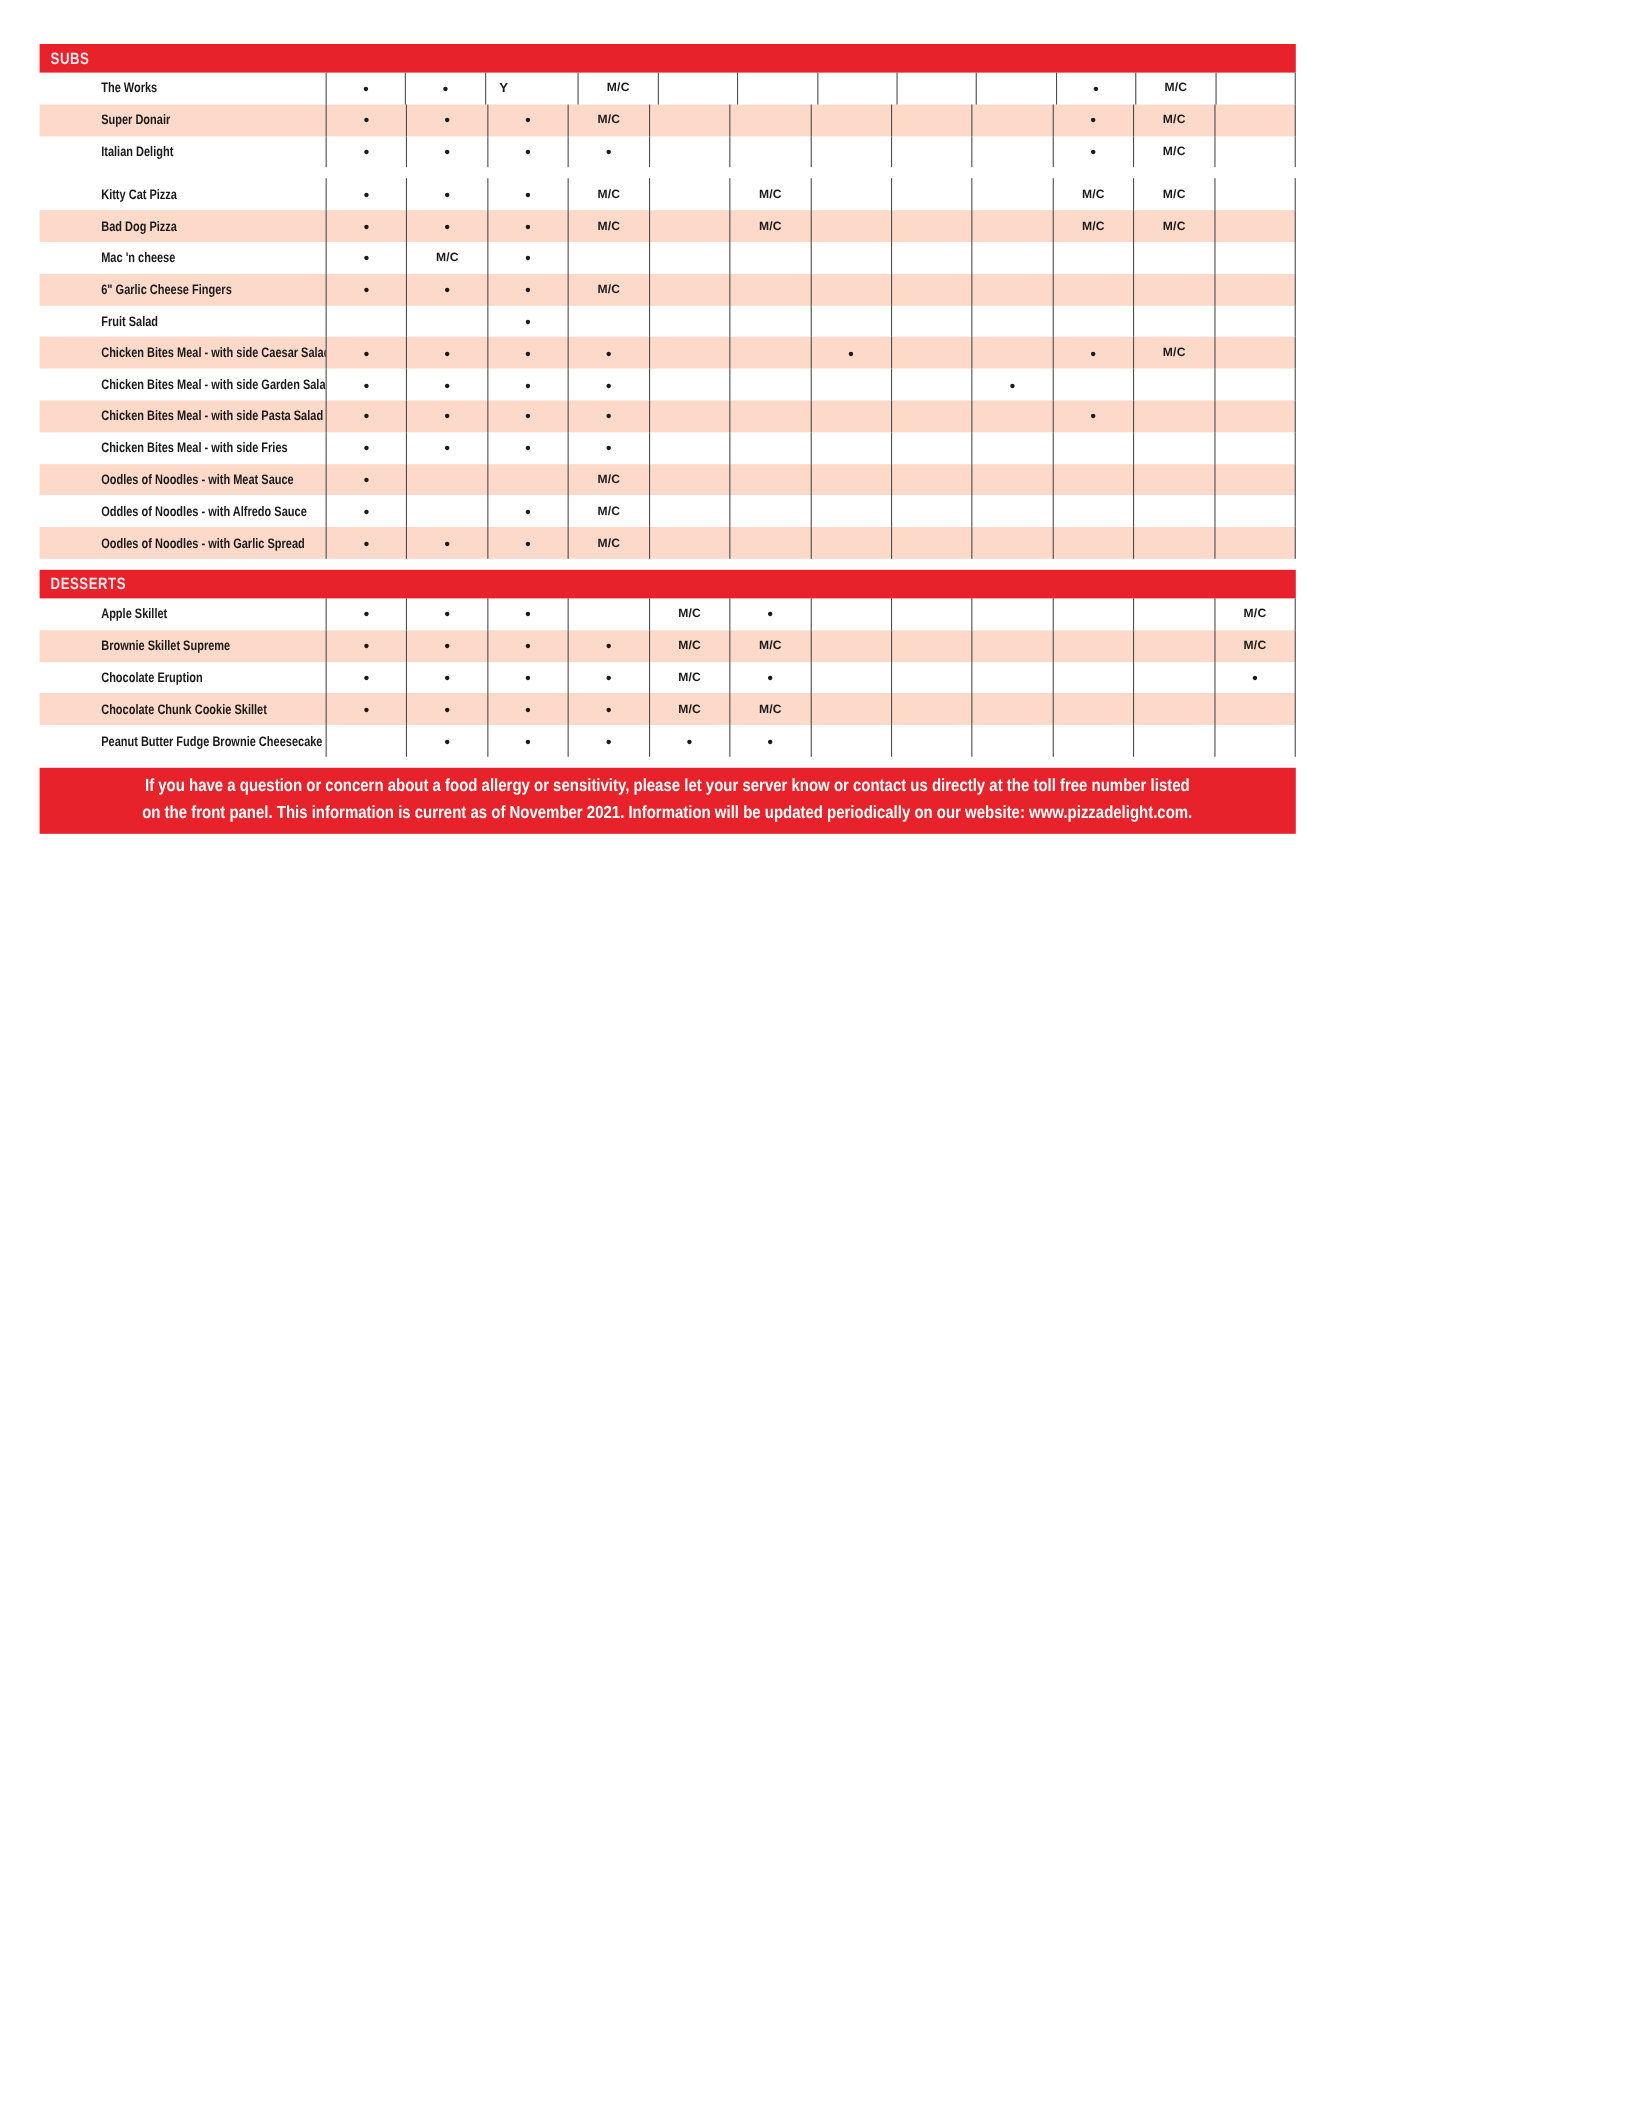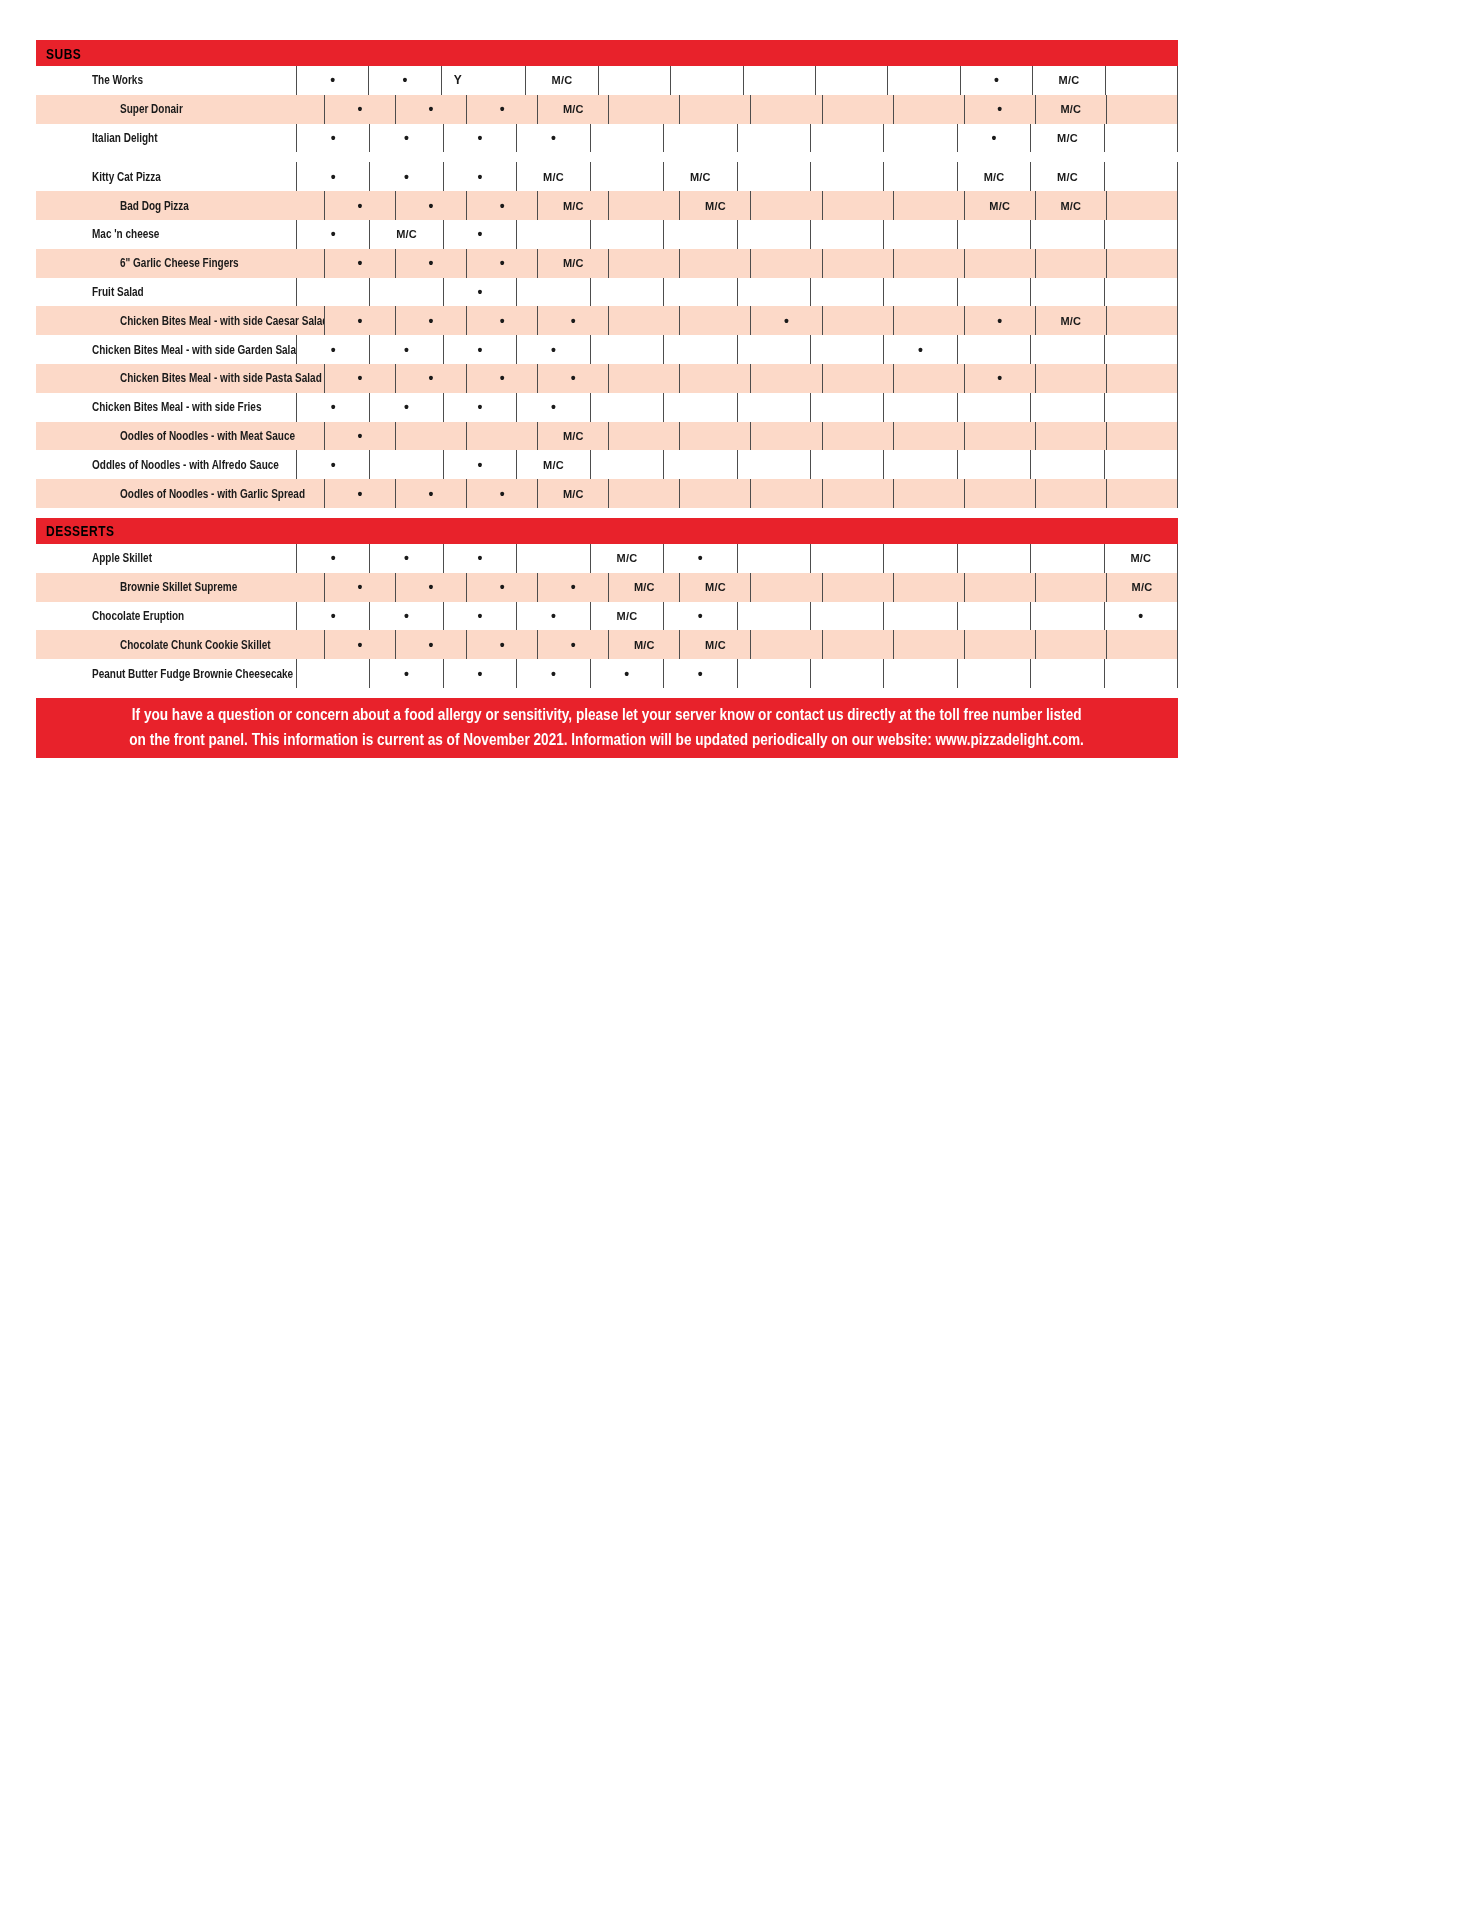--- a/index.html
+++ b/index.html
@@ -12,34 +12,34 @@
   }
   .page {
     position: absolute;
     left: 36px; top: 40px;
     width: 1142px;
   }
   .section { margin-bottom: 10px; }
   .section-header {
     height: 26px;
     background: #e8222b;
-    color: #000000;
+    color: #e5e5e5;
     display: flex;
     align-items: center;
     padding-left: 10px;
     font-size: 15px;
     font-weight: bold;
     letter-spacing: 0.6px;
   }
   .row {
     display: flex;
     height: 28.8px;
     align-items: stretch;
   }
-  .row.pink { background: #fcd9c8; padding-left: 28px; }
+  .row.pink { background: #fcd9c8; }
   .name-cell {
     width: 213px;
     flex: 0 0 213px;
     display: flex;
     align-items: center;
     padding-left: 8px;
     border-right: 1px solid #4d4d4d;
     font-weight: bold;
     font-size: 12.5px;
     overflow: hidden;

